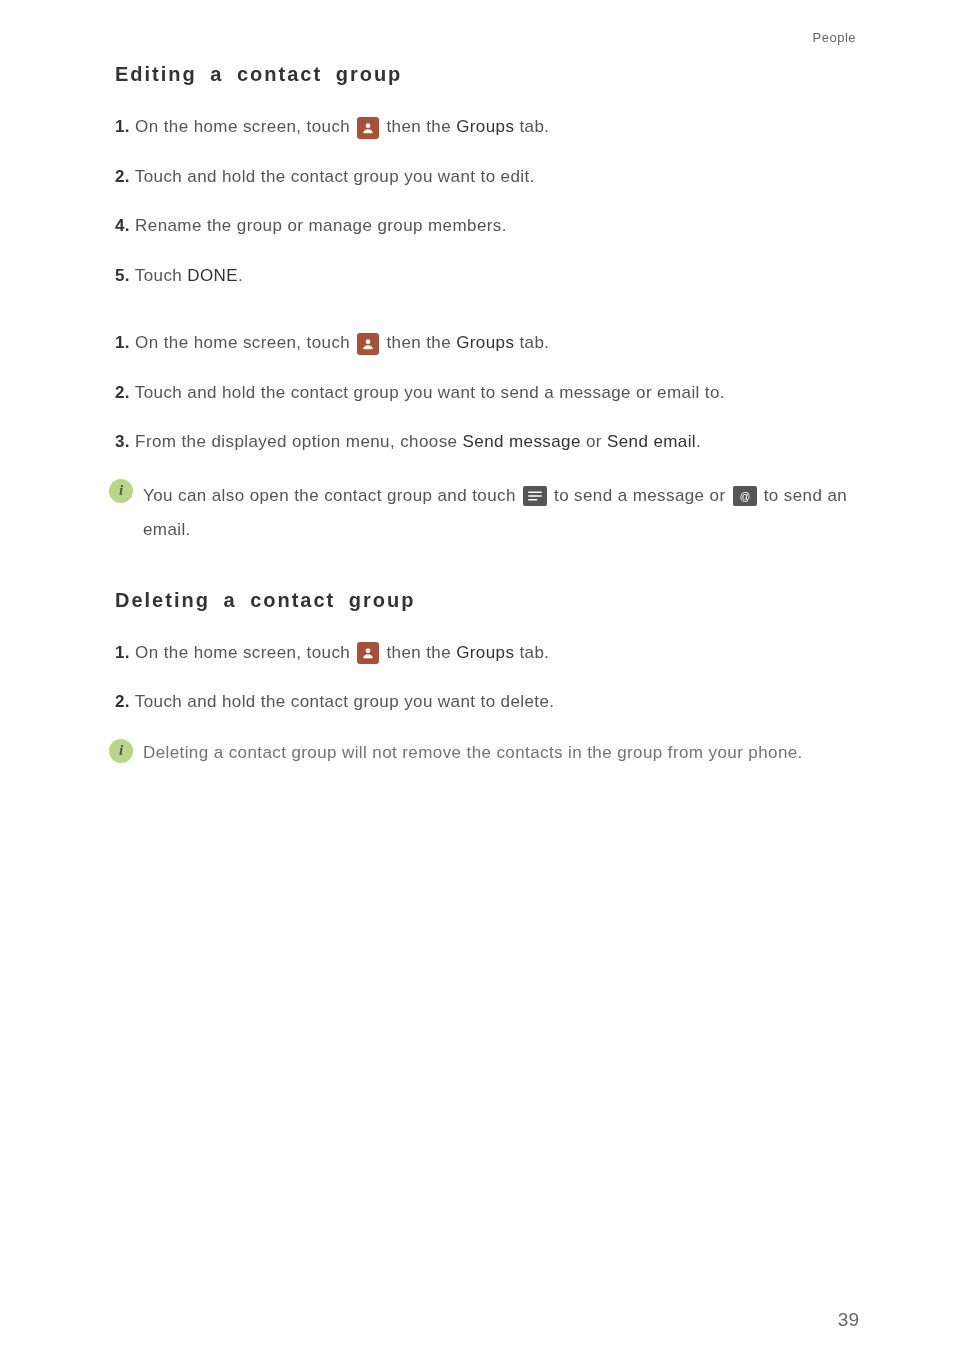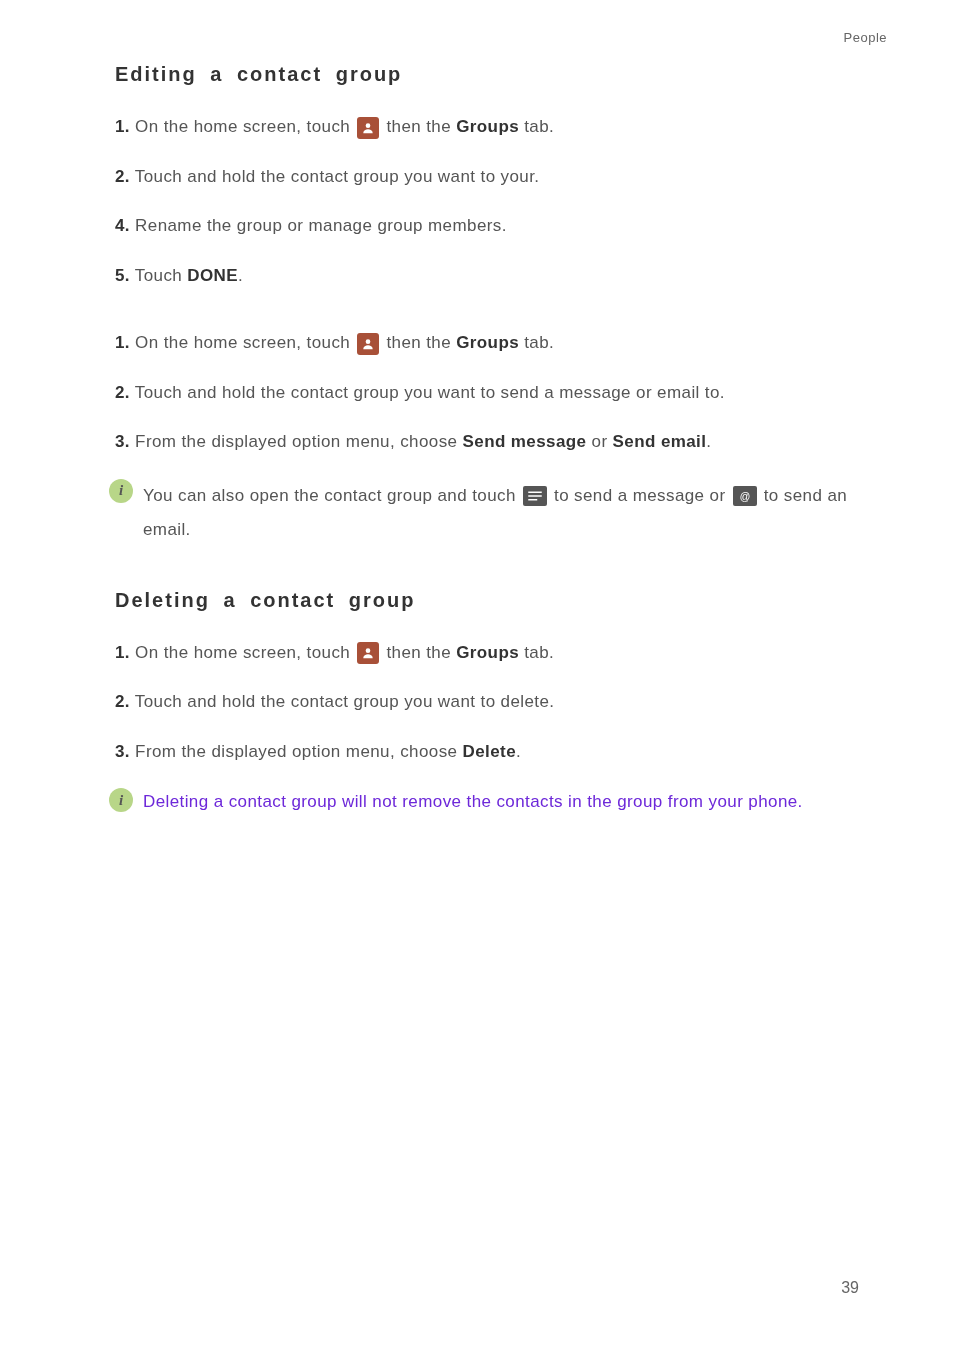--- a/index.html
+++ b/index.html
@@ -5,21 +5,21 @@
   * { margin: 0; padding: 0; box-sizing: border-box; }
   body {
     width: 954px;
     height: 1352px;
     background: #ffffff;
     font-family: Arial, Helvetica, sans-serif;
     color: #4a4a4a;
     position: relative;
   }
   .page {
-    padding: 30px 67px 30px 115px;
+    padding: 30px 98px 30px 115px;
   }
   .header-label {
     text-align: right;
     font-size: 13px;
     color: #666;
     margin-bottom: 18px;
     letter-spacing: 0.5px;
   }
   h2 {
     font-size: 20px;
@@ -35,21 +35,21 @@
     margin-bottom: 24px;
     margin-left: 0;
     letter-spacing: 0.4px;
     line-height: 1.5;
   }
   .step-num {
     font-weight: bold;
     color: #333;
   }
   .bold {
-    font-weight: bold;
+    font-weight: normal;
     color: #333;
   }
   .icon-box {
     display: inline-flex;
     align-items: center;
     justify-content: center;
     width: 22px;
     height: 22px;
     vertical-align: middle;
     margin: 0 2px;
@@ -97,29 +97,29 @@
     margin-left: -6px;
   }
   .note-text {
     font-size: 17px;
     color: #555;
     letter-spacing: 0.4px;
     line-height: 2.0;
   }
   .note-text-tight {
     font-size: 17px;
-    color: #6d28d9;
+    color: #737373;
     letter-spacing: 0.4px;
     line-height: 1.6;
   }
   .page-num {
     position: absolute;
-    bottom: 55px;
+    bottom: 21px;
     right: 95px;
-    font-size: 16px;
+    font-size: 19px;
     color: #666;
   }
 </style>
 </head>
 <body>
 
 <div class="page">
   <div class="header-label">People</div>
 
   <h2>Editing a contact group</h2>
@@ -131,21 +131,21 @@
       <svg viewBox="0 0 24 24" fill="#fff">
           <circle cx="12" cy="8" r="4"></circle>
           <path d="M4 20c0-4 4-6 8-6s8 2 8 6v1H4z"></path>
         </svg>
     </span>
     <span> then the </span><span class="bold">Groups</span><span> tab.</span>
   </div>
 
   <div class="step">
     <span class="step-num">2.</span>
-    <span>Touch and hold the contact group you want to your.</span>
+    <span>Touch and hold the contact group you want to edit.</span>
   </div>
 
 
   <div class="step">
     <span class="step-num">4.</span>
     <span>Rename the group or manage group members.</span>
   </div>
 
   <div class="step">
     <span class="step-num">5.</span>
@@ -212,24 +212,20 @@
         </svg>
     </span>
     <span> then the </span><span class="bold">Groups</span><span> tab.</span>
   </div>
 
   <div class="step">
     <span class="step-num">2.</span>
     <span>Touch and hold the contact group you want to delete.</span>
   </div>
 
-  <div class="step">
-    <span class="step-num">3.</span>
-    <span>From the displayed option menu, choose </span><span class="bold">Delete</span><span>.</span>
-  </div>
 
   <div class="note-block">
     <span class="info-icon">i</span>
     <div class="note-text-tight">Deleting a contact group will not remove the contacts in the group from your phone.</div>
   </div>
 
 </div>
 
 <div class="page-num">39</div>
 

